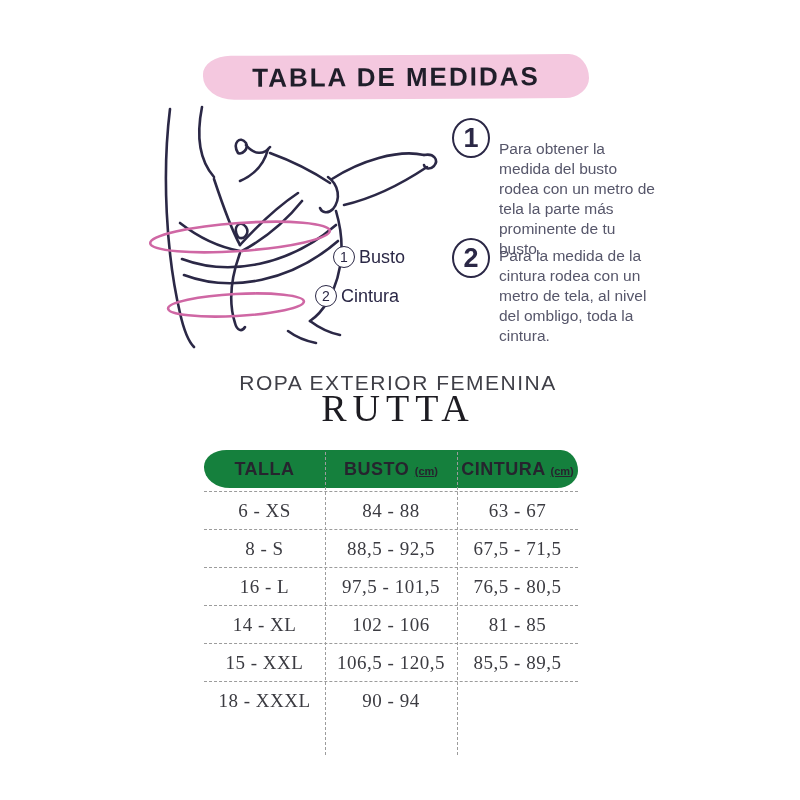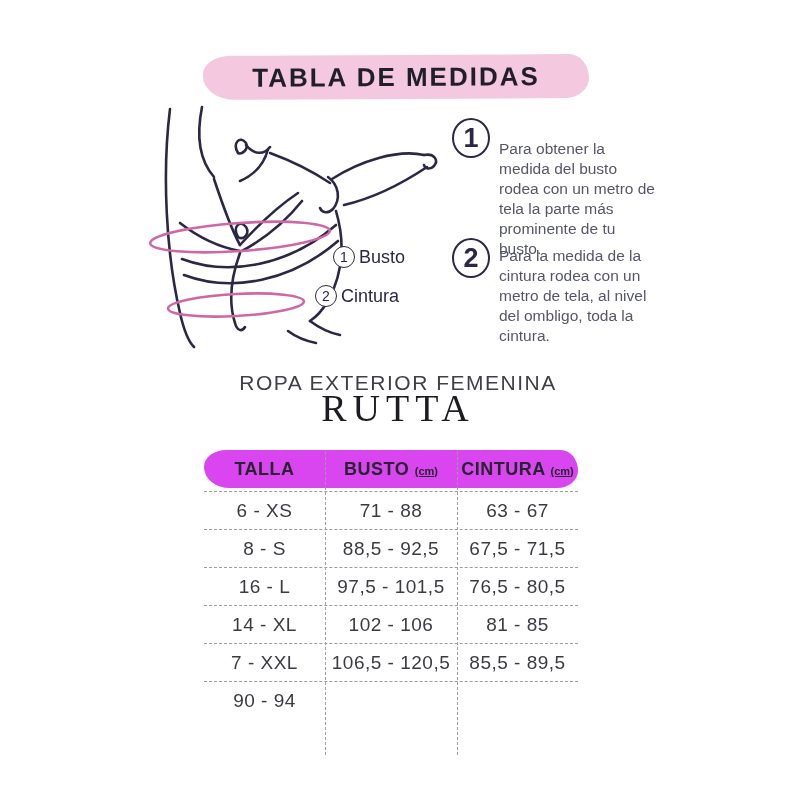--- a/index.html
+++ b/index.html
@@ -63,29 +63,29 @@
     left: 0; top: 386px; width: 796px; text-align: center;
     font-family: "Liberation Serif", serif;
     font-size: 38px; letter-spacing: 6px; color: #1d1c22;
   }
 
   
   .size-table { left: 204px; top: 450px; width: 374px; height: 312px; }
   .header-blob {
     position: relative;
     width: 374px; height: 38px;
-    background: #d946ef;
+    background: #15803d;
     border-radius: 26px 20px 24px 30px / 19px 24px 20px 24px;
     display: grid; grid-template-columns: 121px 132px 121px;
     align-items: center;
   }
   .header-cell { text-align: center; font-weight: bold; color: #26242e;
     font-size: 18px; letter-spacing: 0.5px; }
   .header-cell .unit { font-size: 11px; letter-spacing: 0; text-decoration: underline; }
-  .rows { margin-top: 3px; }
+  .rows { margin-top: 3px; font-family: Liberation Serif, serif; }
   .t-row {
     display: grid; grid-template-columns: 121px 132px 121px;
     height: 38px; align-items: center;
     border-top: 1.6px dashed #9c9c9c;
   }
   .t-cell { text-align: center; font-size: 19px; color: #3b3b41; letter-spacing: 0.5px; }
   .vline {
     position: absolute; top: 2px; height: 303px; width: 0;
     border-left: 1.6px dashed #9c9c9c;
   }
@@ -173,40 +173,41 @@
       <span class="unit">(cm)</span>
     </div>
   </div>
 
   <div class="vline vline-1"></div>
   <div class="vline vline-2"></div>
 
   <div class="rows">
     <div class="t-row">
       <div class="t-cell">6  -  XS</div>
-      <div class="t-cell">71 - 88</div>
+      <div class="t-cell">84 - 88</div>
       <div class="t-cell">63 - 67</div>
     </div>
     <div class="t-row">
       <div class="t-cell">8  -  S</div>
       <div class="t-cell">88,5 - 92,5</div>
       <div class="t-cell">67,5 - 71,5</div>
     </div>
     <div class="t-row">
       <div class="t-cell">16 -  L</div>
       <div class="t-cell">97,5 - 101,5</div>
       <div class="t-cell">76,5 - 80,5</div>
     </div>
     <div class="t-row">
       <div class="t-cell">14 -  XL</div>
       <div class="t-cell">102 - 106</div>
       <div class="t-cell">81 - 85</div>
     </div>
     <div class="t-row">
-      <div class="t-cell">7 -  XXL</div>
+      <div class="t-cell">15 -  XXL</div>
       <div class="t-cell">106,5 - 120,5</div>
       <div class="t-cell">85,5 - 89,5</div>
     </div>
     <div class="t-row">
+      <div class="t-cell">18 -  XXXL</div>
       <div class="t-cell">90 - 94</div>
     </div>
   </div>
 </div>
 
 </body></html>

